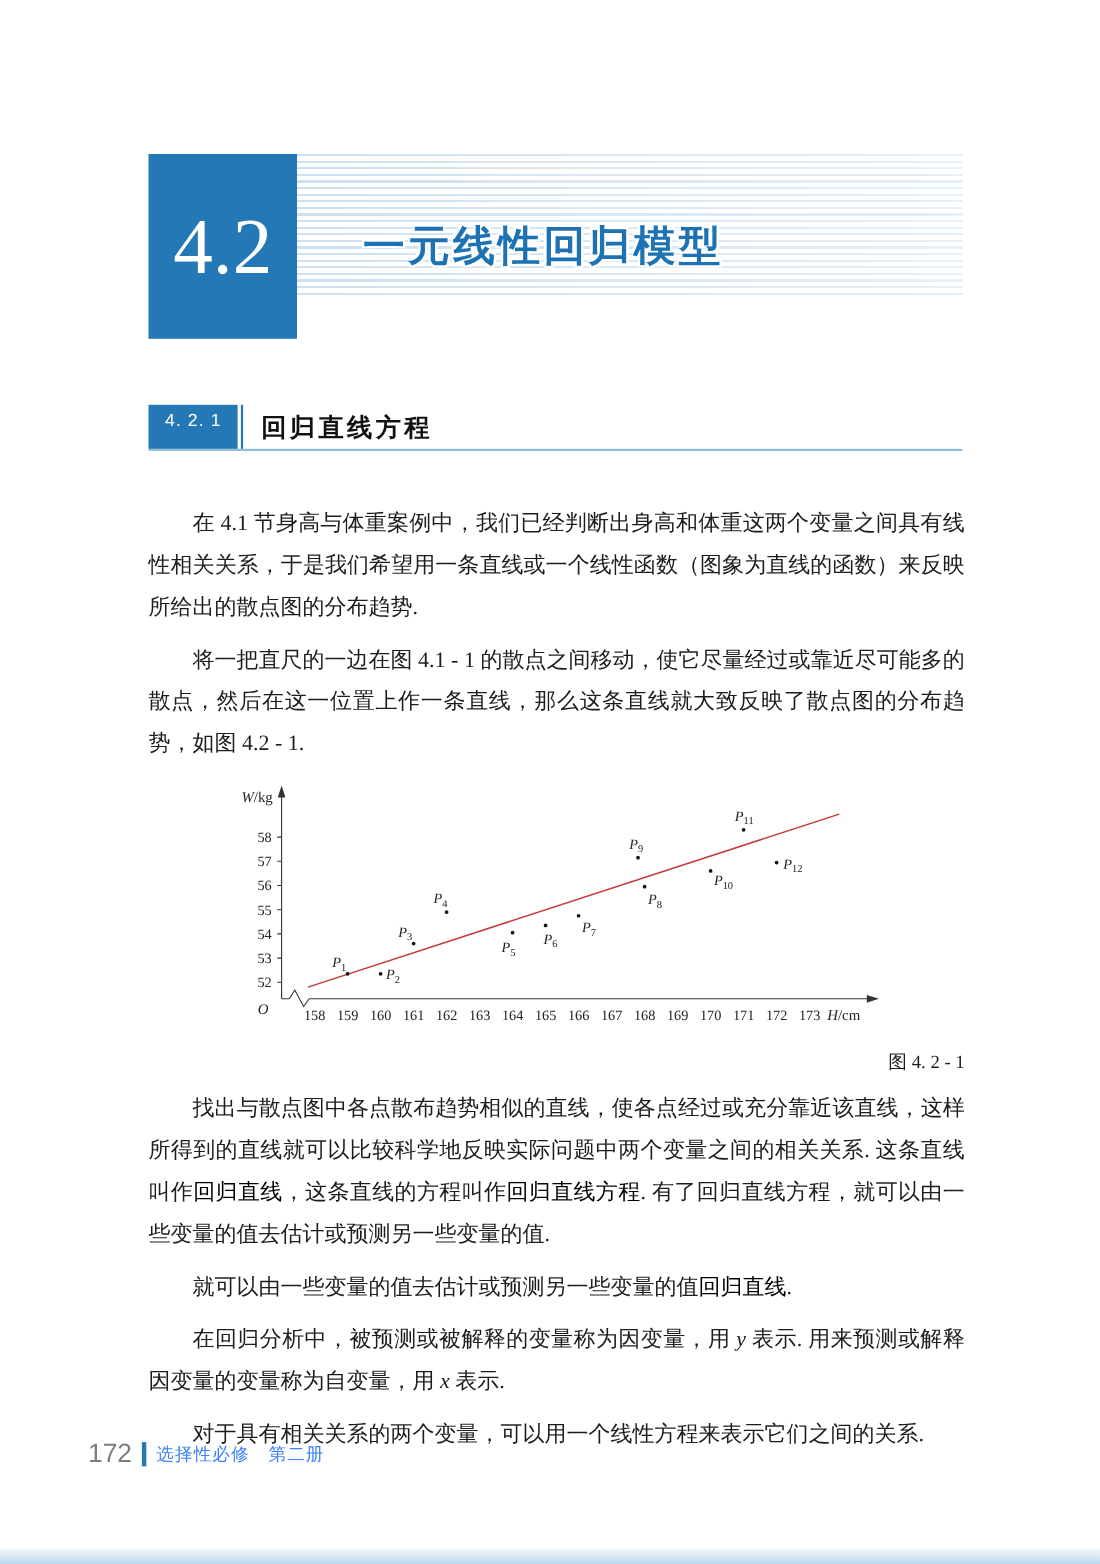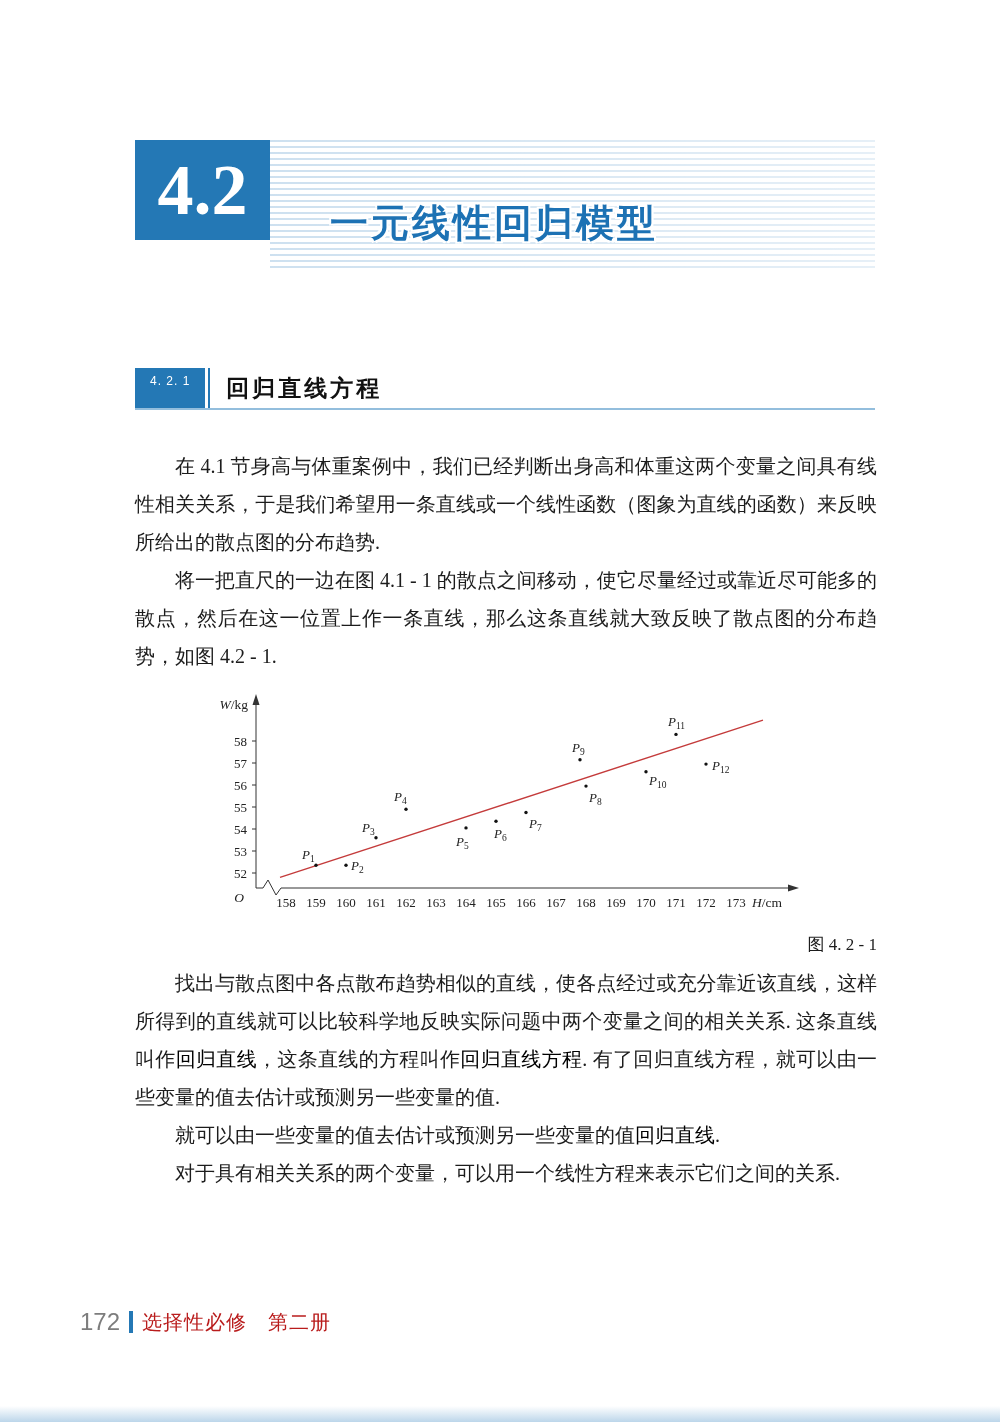--- a/index.html
+++ b/index.html
@@ -10,25 +10,25 @@
     font-family:"Liberation Serif","DejaVu Serif",serif;
     color:#1c1c1c;
     position:relative;
     overflow:hidden;
   }
   .page { position:absolute; inset:0; background:#ffffff; }
 
   
   .banner { position:absolute; left:135px; top:140px; width:740px; height:130px; display:flex; }
   .banner-num {
-    width:135px; height:100px;
+    width:135px; height:168px;
     background:#2478b5;
     color:#fff;
     font-family:"Liberation Serif","DejaVu Serif",serif;
-    font-size:72px; font-weight:bold;
+    font-size:72px; font-weight:normal;
     display:flex; align-items:center; justify-content:center;
   }
   .banner-right {
     flex:1; position:relative;
     background:repeating-linear-gradient(to bottom,
       #c8ddee 0px, #c8ddee 2px, rgba(255,255,255,0) 2px, rgba(255,255,255,0) 6px);
   }
   .banner-right::after {
     content:""; position:absolute; inset:0;
     background:linear-gradient(to right, rgba(255,255,255,0.10), rgba(255,255,255,0.55));
@@ -43,57 +43,57 @@
 
   
   .subheader {
     position:absolute; left:135px; top:368px; width:740px;
     display:flex; align-items:stretch;
     border-bottom:2px solid #93bedd;
   }
   .sub-num {
     background:#2478b5; color:#fff;
     font-family:"Liberation Sans","DejaVu Sans",sans-serif;
-    font-size:12px; letter-spacing:1px;
+    font-size:16px; letter-spacing:1px;
     padding:6px 15px 6px 15px;
   }
   .sub-title {
     font-family:"Liberation Sans","DejaVu Sans",sans-serif;
     font-size:23px; font-weight:bold; color:#111;
     letter-spacing:3px;
     padding:5px 0 4px 16px;
     border-left:2px solid #2478b5;
     margin-left:3px;
   }
 
   
   .body-text {
     position:absolute; left:135px; top:447px; width:742px;
     font-size:20px; line-height:38px;
     text-align:justify;
   }
-  .body-text p { text-indent:2em; }
+  .body-text p { text-indent:2em;margin-top:10px; }
   .term { color:#000000; }
   .var  { font-style:italic; font-family:"Liberation Serif","DejaVu Serif",serif; }
 
   
   .figure { margin:8px 0 6px 0; text-align:center; }
   svg text { font-family:"Liberation Serif","DejaVu Serif",serif; fill:#222; }
   .fig-caption { font-size:17px; line-height:26px; margin-top:2px; text-align:right; }
 
   
   .footer { position:absolute; left:80px; top:1308px; display:flex; align-items:center; gap:9px; }
   .footer-num {
     font-family:"Liberation Sans","DejaVu Sans",sans-serif;
     font-size:24px; color:#7d7d7d;
   }
   .footer-bar { width:4px; height:22px; background:#2478b5; display:inline-block; }
   .footer-text {
     font-family:"Liberation Sans","DejaVu Sans",sans-serif;
-    font-size:20px; color:#b91c1c; letter-spacing:1px;
+    font-size:16px; color:#3b82f6; letter-spacing:1px;
   }
 
   .bottom-fade {
     position:absolute; left:0; right:0; bottom:0; height:16px;
     background:linear-gradient(to bottom, rgba(190,215,235,0), #bcd6ea);
   }
 </style>
 </head>
 <body>
 
@@ -193,20 +193,21 @@
             <circle cx="520" cy="81.09999999999994" r="1.7" fill="#111"></circle>
             <text x="526" y="87.09999999999994" font-size="13" font-style="italic">P<tspan font-size="9.5" dy="3" font-style="normal">12</tspan></text>
           </g>
         </svg>
       <div class="fig-caption">图 4. 2 - 1</div>
     </div>
 
     <div>
         <p><span>找出与散点图中各点散布趋势相似的直线，使各点经过或充分靠近该直线，这样所得到的直线就可以比较科学地反映实际问题中两个变量之间的相关关系. 这条直线叫作</span><span class="term">回归直线</span><span>，这条直线的方程叫作</span><span class="term">回归直线方程</span><span>. 有了回归直线方程，就可以由一些变量的值去估计或预测另一些变量的值.</span></p>
         <p><span>就可以由一些变量的值去估计或预测另一些变量的值</span><span class="term">回归直线</span><span>.</span></p>
+        <p><span>在回归分析中，被预测或被解释的变量称为因变量，用 </span><span class="var">y</span><span> 表示. 用来预测或解释因变量的变量称为自变量，用 </span><span class="var">x</span><span> 表示.</span></p>
         <p><span>对于具有相关关系的两个变量，可以用一个线性方程来表示它们之间的关系.</span></p>
       </div>
   </div>
 
   <div class="footer">
     <span class="footer-num">172</span>
     <span class="footer-bar"></span>
     <span class="footer-text">选择性必修　第二册</span>
   </div>
 

